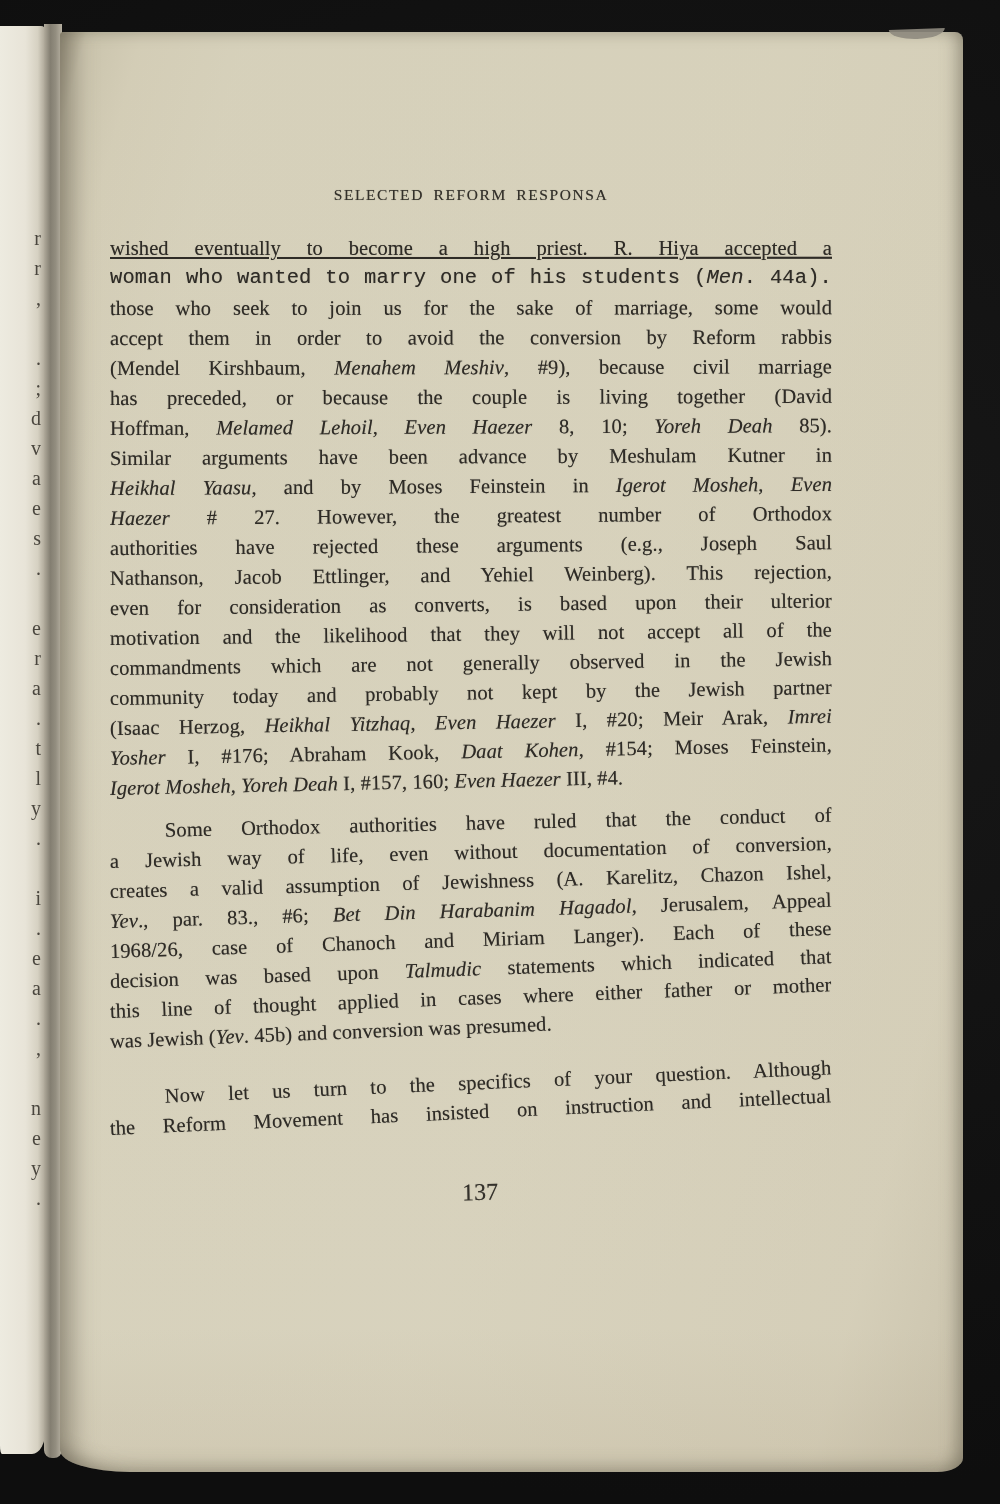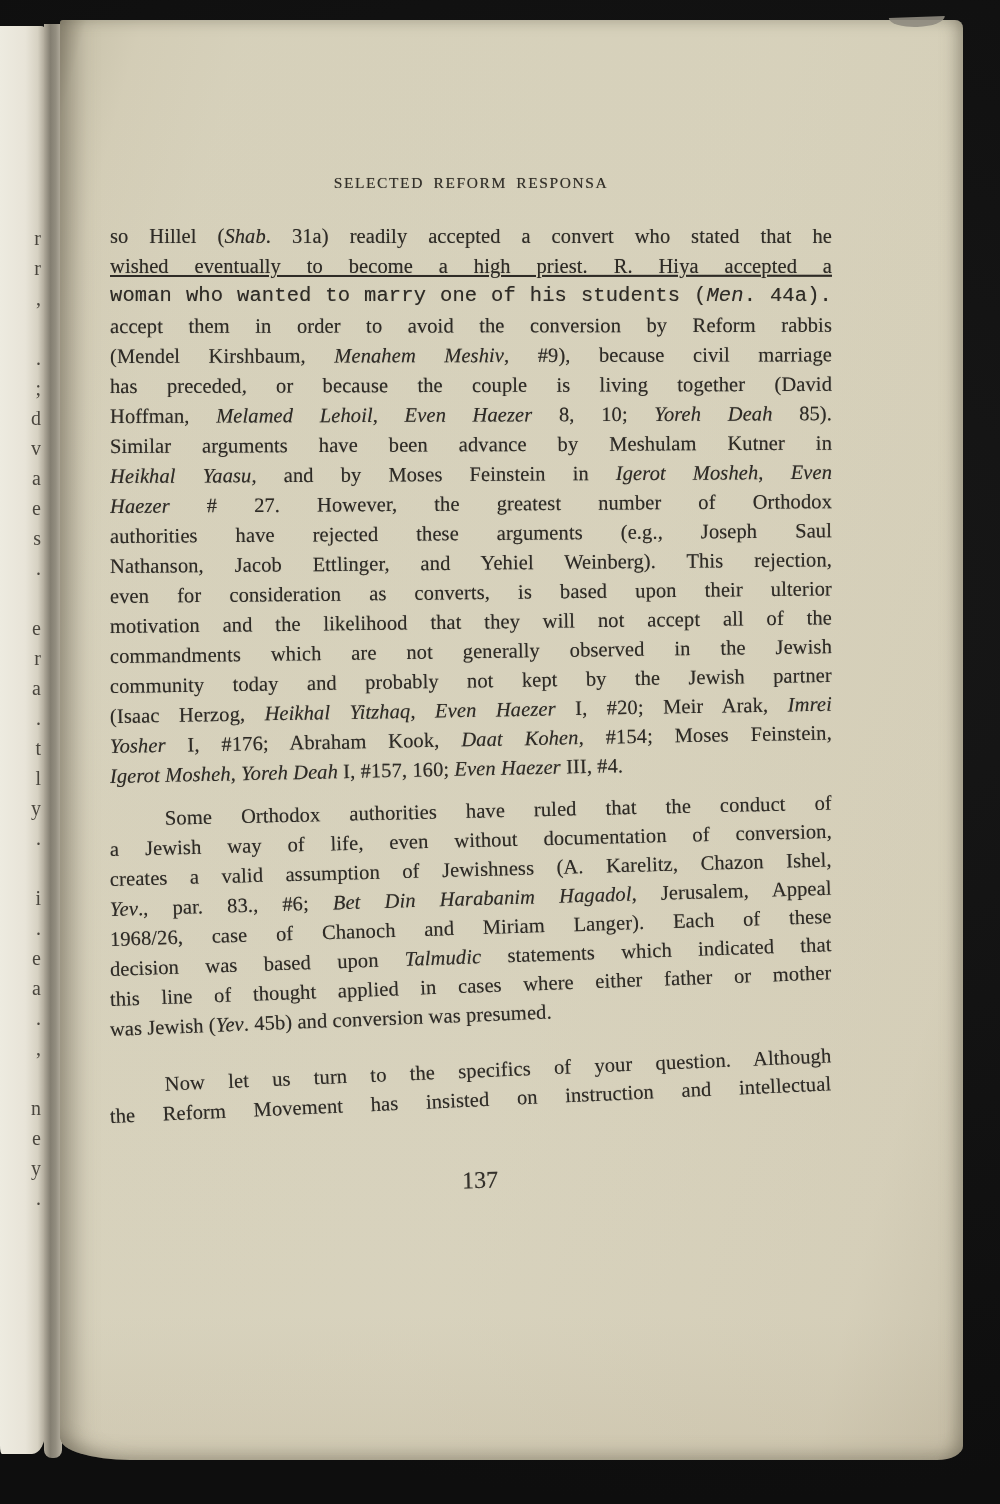--- a/index.html
+++ b/index.html
@@ -15,21 +15,21 @@
   .fragments{padding-top:197px;}
   .frag{height:30px;line-height:30px;text-align:right;padding-right:5px;
         font-size:20px;color:#4a463e;filter:blur(.3px);}
 
   
   .spine{position:absolute;left:44px;top:24px;width:18px;height:1434px;
          background:linear-gradient(90deg,#b0aa9b 0%,#837e71 35%,#938e80 65%,#b7b1a2 100%);
          border-radius:0 0 8px 8px;}
 
   
-  .page{position:absolute;left:60px;top:20px;width:903px;height:1440px;
+  .page{position:absolute;left:60px;top:32px;width:903px;height:1440px;
         background:
           linear-gradient(105deg,#bdb8a9 0px,#ddd9cb 26px,#e7e3d6 80px,#eae7db 180px,#ebe8dc 55%,#e8e4d7 88%,#ded9cb 98%,#d2cdbd 100%),
           linear-gradient(180deg,#e9e6d9 0%,#eae7db 90%,#e2ddcf 100%);
         background-blend-mode:multiply;
         border-radius:3px 8px 26px 70px / 3px 8px 14px 22px;
         box-shadow:
           inset -20px 0 16px -14px rgba(110,104,88,.55),
           inset 30px 0 26px -20px rgba(95,89,73,.6),
           inset 0 -18px 16px -12px rgba(125,119,102,.5),
           inset 0 14px 12px -10px rgba(140,134,118,.35);}
@@ -105,23 +105,23 @@
   </div>
 
   <div class="spine"></div>
 
   <div class="page">
     <div class="corner-curl"></div>
     <div class="content">
       <div class="running-head">SELECTED REFORM RESPONSA</div>
       <div id="paragraphs">
           <div class="para">
-            <div class="line" style="transform: rotate(-0.003deg);"><span>so Hillel (</span><i>Shab</i><span>. 31a) readily accepted a convert who stated that he</span></div>
             <div class="line" style="transform: rotate(-0.011deg); text-decoration: underline;"><span>wished eventually to become a high priest.  R. Hiya accepted a</span></div>
             <div class="line" style="transform: rotate(-0.024deg); font-family: Liberation Mono, monospace;"><span>woman who wanted to marry one of his students (</span><i>Men</i><span>. 44a).  In</span></div>
+            <div class="line" style="transform: rotate(-0.068deg);"><span>those who seek to join us for the sake of marriage, some would</span></div>
             <div class="line" style="transform: rotate(-0.097deg);"><span>accept them in order to avoid the conversion by Reform rabbis</span></div>
             <div class="line" style="transform: rotate(-0.133deg);"><span>(Mendel Kirshbaum, </span><i>Menahem Meshiv</i><span>, #9), because civil marriage</span></div>
             <div class="line" style="transform: rotate(-0.173deg);"><span>has preceded, or because the couple is living together (David</span></div>
             <div class="line" style="transform: rotate(-0.219deg);"><span>Hoffman, </span><i>Melamed Lehoil</i><span>, </span><i>Even Haezer</i><span> 8, 10; </span><i>Yoreh Deah</i><span> 85).</span></div>
             <div class="line" style="transform: rotate(-0.271deg);"><span>Similar arguments have been advance by Meshulam Kutner in</span></div>
             <div class="line" style="transform: rotate(-0.327deg);"><i>Heikhal Yaasu</i><span>, and by Moses Feinstein in </span><i>Igerot Mosheh</i><span>, </span><i>Even</i></div>
             <div class="line" style="transform: rotate(-0.39deg);"><i>Haezer</i><span> # 27.  However, the greatest number of Orthodox</span></div>
             <div class="line" style="transform: rotate(-0.457deg);"><span>authorities have rejected these arguments (e.g., Joseph Saul</span></div>
             <div class="line" style="transform: rotate(-0.53deg);"><span>Nathanson, Jacob Ettlinger, and Yehiel Weinberg).  This rejection,</span></div>
             <div class="line" style="transform: rotate(-0.609deg);"><span>even for consideration as converts, is based upon their ulterior</span></div>

